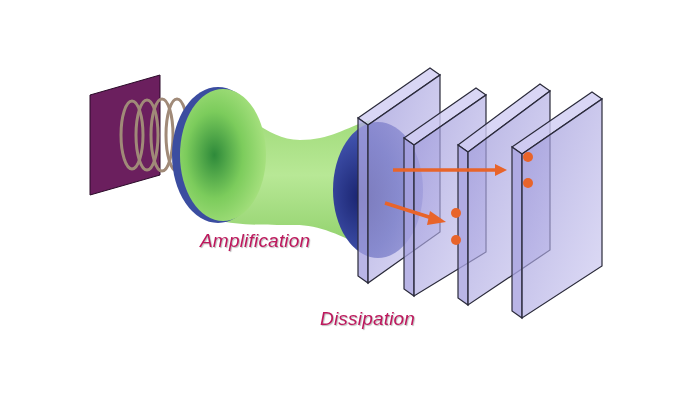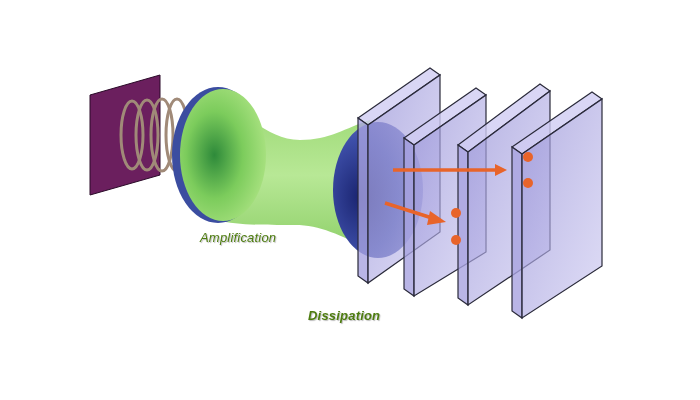--- a/index.html
+++ b/index.html
@@ -1,18 +1,18 @@
 <!DOCTYPE html>
 <html><head>
 <meta charset="utf-8">
 <style>
   html, body { margin:0; padding:0; background:#ffffff; }
   body { width:700px; height:400px; overflow:hidden; position:relative; font-family:"Liberation Sans", sans-serif; }
   svg { position:absolute; left:0; top:0; }
-  .label { position:absolute; font-style:italic; font-size:13px; color:#4d7c0f; letter-spacing:0.2px; text-shadow:1px 1px 1px #bbb; }
+  .label { position:absolute; font-style:italic; font-size:19px; color:#be185d; letter-spacing:0.2px; text-shadow:1px 1px 1px #bbb; }
 </style>
 </head>
 <body>
 
 <svg width="700" height="400" viewBox="0 0 700 400">
   <defs>
     <radialGradient id="gLeft" cx="0.4" cy="0.5" r="0.6">
       <stop offset="0" stop-color="#2e8a3a"></stop>
       <stop offset="0.55" stop-color="#7ccc5c"></stop>
       <stop offset="1" stop-color="#a6e07e"></stop>
@@ -87,13 +87,13 @@
 
   <g fill="#e8642a">
     <circle cx="456" cy="213" r="5"></circle>
     <circle cx="456" cy="240" r="5"></circle>
     <circle cx="528" cy="157" r="5"></circle>
     <circle cx="528" cy="183" r="5"></circle>
   </g>
 </svg>
 
 <div class="label" style="left:200px; top:230px;">Amplification</div>
-<div class="label" style="left:308px; top:308px;font-weight:bold;">Dissipation</div>
+<div class="label" style="left:320px; top:308px;">Dissipation</div>
 
 </body></html>

